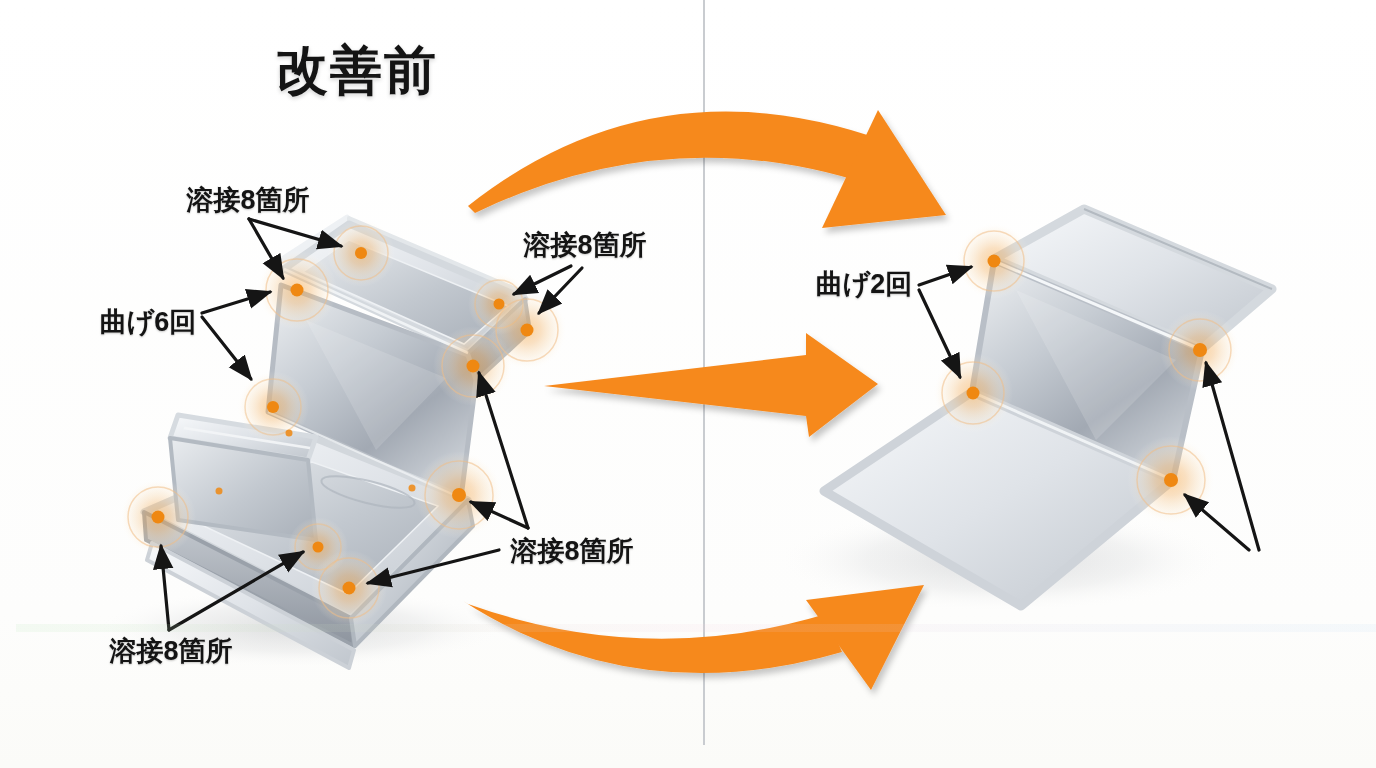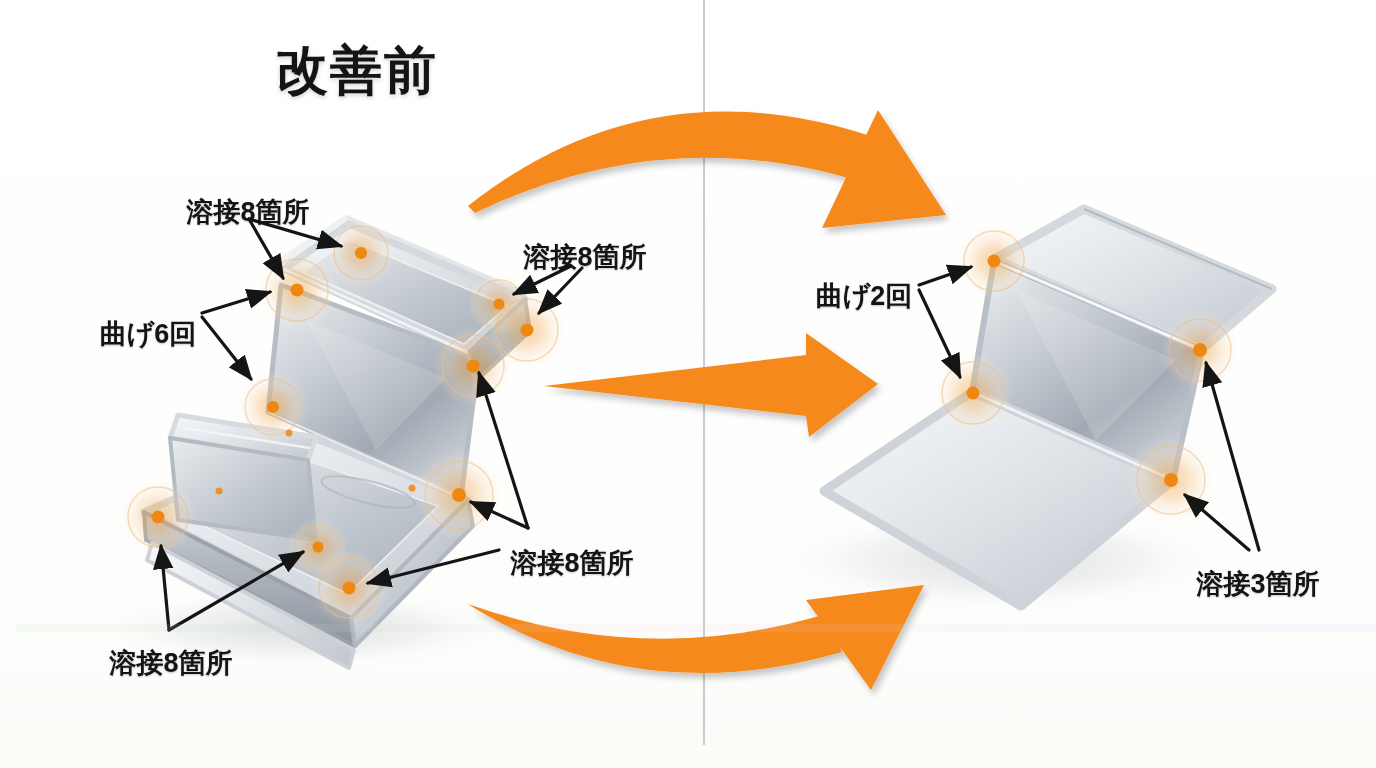--- a/index.html
+++ b/index.html
@@ -14,21 +14,20 @@
     position:absolute;transform:translate(-50%,-50%);
     color:#141414;white-space:nowrap;user-select:none;
   }
   .title{
     font-size:52px;font-weight:900;letter-spacing:2px;
     text-shadow:0 2px 4px rgba(0,0,0,0.18);
   }
   .ann{
     font-size:27px;font-weight:800;
     text-shadow:0 1px 2px rgba(0,0,0,0.22);
-    margin-top:12px;
   }
   #t-before{left:341px;top:71px;}
   #t-after{left:1043px;top:73px;}
   #a-weld-tl{left:232px;top:200px;}
   #a-weld-tr{left:569px;top:245px;}
   #a-bend6{left:132px;top:322px;}
   #a-weld-mr{left:556px;top:551px;}
   #a-weld-bl{left:155px;top:651px;}
   #b-bend2{left:848px;top:284px;}
   #b-weld3{left:1242px;top:572px;}
@@ -244,16 +243,15 @@
 
   <div class="lbl title" id="t-before">改善前</div>
 
   <div class="lbl ann" id="a-weld-tl">溶接8箇所</div>
   <div class="lbl ann" id="a-weld-tr">溶接8箇所</div>
   <div class="lbl ann" id="a-bend6">曲げ6回</div>
   <div class="lbl ann" id="a-weld-mr">溶接8箇所</div>
   <div class="lbl ann" id="a-weld-bl">溶接8箇所</div>
 
   <div class="lbl ann" id="b-bend2">曲げ2回</div>
-  <div class="lbl ann" id="b-weld3">溶接3箇所</div>
 
   <div id="bottom-strip"></div>
 </div>
 
 </body></html>

